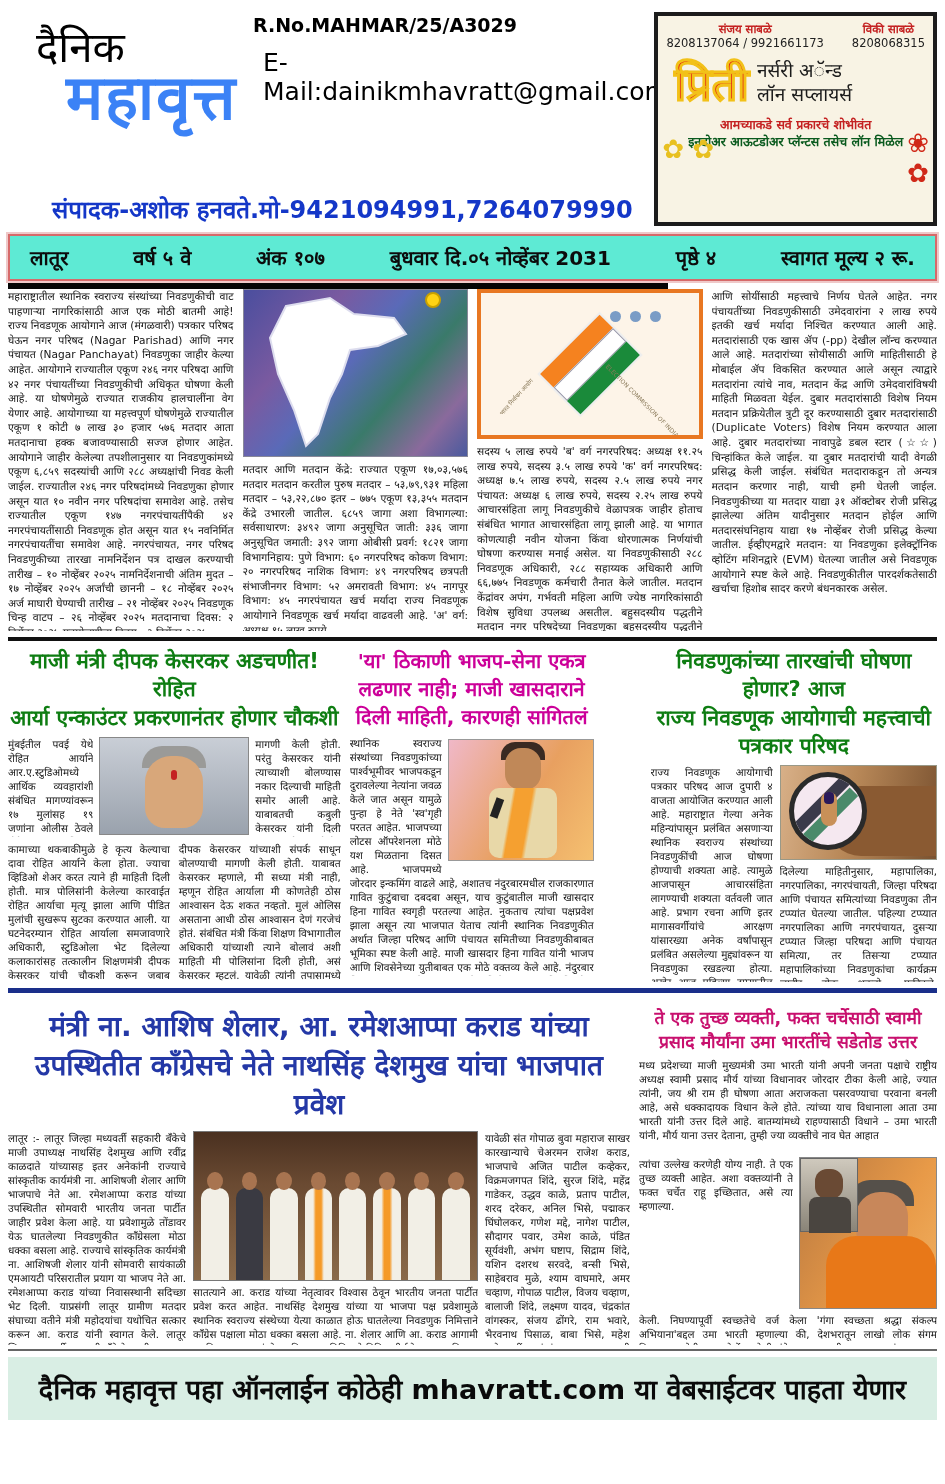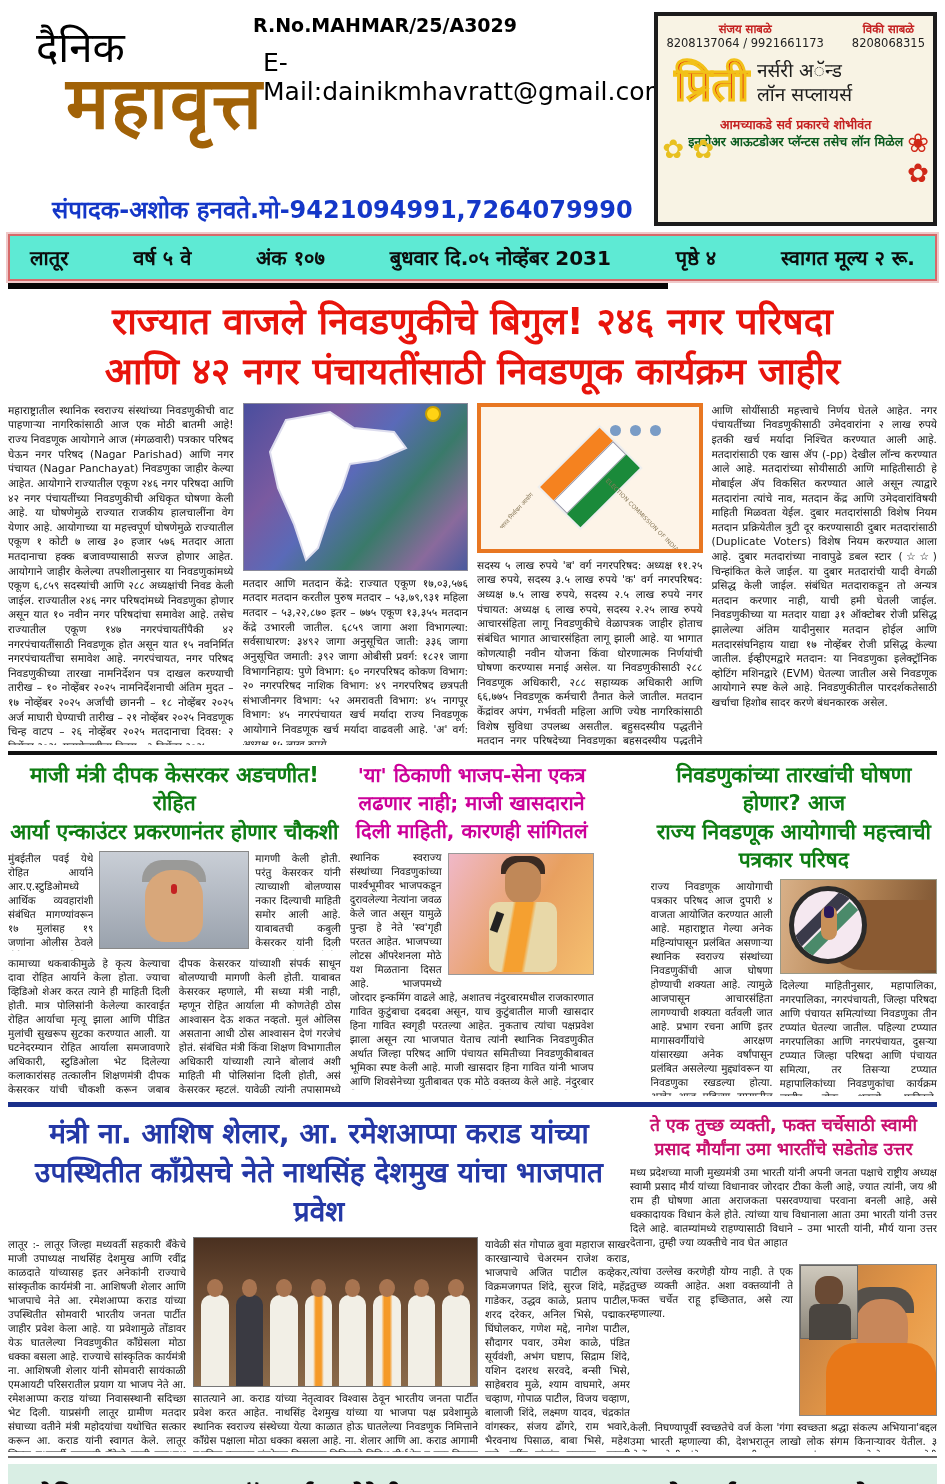--- a/index.html
+++ b/index.html
@@ -8,21 +8,21 @@
     width:945px; height:1484px; margin:0 auto; background:#ffffff;
     font-family:"DejaVu Sans","Liberation Sans",sans-serif; color:#131313;
     padding:6px 8px 0 8px; overflow:hidden; position:relative;
   }
   
   .header{ display:flex; gap:10px; height:224px; }
   .mast-col{ width:642px; position:relative; }
   .daily-label{ position:absolute; left:8px; top:11px; font-size:42px; font-weight:normal; color:#000;margin-left:20px; }
   .regno{ position:absolute; left:245px; top:8px; font-size:19px; font-weight:bold; color:#000; }
   .email{ position:absolute; left:255px; top:42px; font-size:25px; color:#000; }
-  .masthead{ position:absolute; left:58px; top:58px; font-size:72px; line-height:1.1; font-weight:900; color:#a16207; letter-spacing:2px; white-space:nowrap;text-align:right; }
+  .masthead{ position:absolute; left:58px; top:58px; font-size:62px; line-height:1.1; font-weight:900; color:#3b82f6; letter-spacing:2px; white-space:nowrap;text-align:right; }
   .editor-line{ position:absolute; left:44px; top:186px; font-size:24px; font-weight:bold; color:#1437c8; white-space:nowrap; }
   
   .ad-box{ width:285px; height:214px; border:4px solid #1c1c1c; background:#f8f3e4; margin-top:6px;
            display:flex; flex-direction:column; overflow:hidden; position:relative;}
   .ad-contacts{ display:flex; justify-content:space-between; padding:5px 8px 0 8px; }
   .ad-contact{ text-align:center; }
   .ad-contact .nm{ color:#c42222; font-weight:bold; font-size:11.5px; }
   .ad-contact .ph{ color:#222; font-size:11.5px; }
   .ad-brand-row{ display:flex; align-items:center; gap:8px; padding:2px 6px 0 16px; }
   .ad-brand{ font-size:45px; font-weight:900; color:#e01414; -webkit-text-stroke:1.5px #f2c118; }
@@ -87,21 +87,21 @@
   .c-right{ flex:1; }
   .finger-img{ width:100%; height:95px; border:1px solid #998; position:relative; overflow:hidden;
                background:linear-gradient(100deg,#d8b088 0%,#b88858 45%,#7a5230 100%); }
   .fing-badge{ position:absolute; left:8px; top:6px; width:78px; height:78px; border-radius:50%; background:#f5e8f0; border:5px solid #2a2a2a; overflow:hidden;}
   .fing-badge i{ position:absolute; width:120%; height:12px; background:#3a3a4a; transform:rotate(-45deg); }
   .fing-badge i:nth-child(1){ top:18px; left:-10px;} .fing-badge i:nth-child(2){ top:38px; left:-10px; background:#4a8a6a;}
   .fing-tip{ position:absolute; left:40px; top:26px; width:16px; height:34px; background:#c89058; border-radius:8px;}
   .fing-ink{ position:absolute; left:43px; top:26px; width:10px; height:12px; background:#2a1a5a; border-radius:4px;}
   .hand{ position:absolute; right:-10px; top:20px; width:120px; height:70px; background:#8a5a32; border-radius:40px 10px 10px 40px;}
   
-  .row3{ display:flex; gap:0; height:338px; overflow:hidden; margin-top:7px;}
+  .row3{ display:flex; gap:9px; height:338px; overflow:hidden; margin-top:14px;}
   .art-d{ width:622px; } .art-e{ flex:1; }
   .hl-navy{ color:#2438a6; font-weight:800; font-size:28px; line-height:1.4; text-align:center; }
   .hl-pink{ color:#c8106e; font-weight:800; font-size:17.5px; line-height:1.35; text-align:center; }
   .d-body{ display:flex; gap:7px; margin-top:6px; height:238px;}
   .d-c1{ width:178px; }
   .d-mid{ width:285px; display:flex; flex-direction:column; gap:4px;}
   .group-img{ width:100%; height:150px; border:1px solid #777; position:relative; overflow:hidden;
               background:linear-gradient(#4a3020 0%,#6a4a32 35%,#8a6a4a 100%); display:flex; align-items:flex-end; justify-content:space-around; padding:0 4px;}
   .group-img .man{ width:10%; height:62%; background:#f2efe6; border-radius:10px 10px 0 0; position:relative;}
   .group-img .man::before{ content:""; position:absolute; top:-16px; left:22%; width:56%; height:18px; border-radius:50%; background:#a87450;}
@@ -163,24 +163,20 @@
   <div class="date-bar">
     <span>लातूर</span>
     <span>वर्ष ५ वे</span>
     <span>अंक १०७</span>
     <span>बुधवार दि.०५ नोव्हेंबर 2031</span>
     <span>पृष्ठे ४</span>
     <span>स्वागत मूल्य २ रू.</span>
   </div>
   <div class="black-rule"></div>
 
-  <div class="main-headline">
-    <div>राज्यात वाजले निवडणुकीचे बिगुल! २४६ नगर परिषदा</div>
-    <div>आणि ४२ नगर पंचायतींसाठी निवडणूक कार्यक्रम जाहीर</div>
-  </div>
 
   <div class="lead">
     <div class="col">महाराष्ट्रातील स्थानिक स्वराज्य संस्थांच्या निवडणुकीची वाट पाहणाऱ्या नागरिकांसाठी आज एक मोठी बातमी आहे! राज्य निवडणूक आयोगाने आज (मंगळवारी) पत्रकार परिषद घेऊन नगर परिषद (Nagar Parishad) आणि नगर पंचायत (Nagar Panchayat) निवडणुका जाहीर केल्या आहेत. आयोगाने राज्यातील एकूण २४६ नगर परिषदा आणि ४२ नगर पंचायतींच्या निवडणुकीची अधिकृत घोषणा केली आहे. या घोषणेमुळे राज्यात राजकीय हालचालींना वेग येणार आहे. आयोगाच्या या महत्त्वपूर्ण घोषणेमुळे राज्यातील एकूण १ कोटी ७ लाख ३० हजार ५७६ मतदार आता मतदानाचा हक्क बजावण्यासाठी सज्ज होणार आहेत. आयोगाने जाहीर केलेल्या तपशीलानुसार या निवडणुकांमध्ये एकूण ६,८५९ सदस्यांची आणि २८८ अध्यक्षांची निवड केली जाईल. राज्यातील २४६ नगर परिषदांमध्ये निवडणुका होणार असून यात १० नवीन नगर परिषदांचा समावेश आहे. तसेच राज्यातील एकूण १४७ नगरपंचायतींपैकी ४२ नगरपंचायतींसाठी निवडणूक होत असून यात १५ नवनिर्मित नगरपंचायतींचा समावेश आहे. नगरपंचायत, नगर परिषद निवडणुकीच्या तारखा नामनिर्देशन पत्र दाखल करण्याची तारीख – १० नोव्हेंबर २०२५ नामनिर्देशनाची अंतिम मुदत – १७ नोव्हेंबर २०२५ अर्जांची छाननी – १८ नोव्हेंबर २०२५ अर्ज माघारी घेण्याची तारीख – २१ नोव्हेंबर २०२५ निवडणूक चिन्ह वाटप – २६ नोव्हेंबर २०२५ मतदानाचा दिवस: २ डिसेंबर २०२५ मतमोजणीचा दिवस : ३ डिसेंबर २०२५</div>
     <div class="col">
       <div class="img-frame map-img">
         <div class="map-dot"></div>
         <svg class="map-shape" width="200" height="160" viewBox="0 0 100 80">
           <path d="M18 6 L40 2 L52 10 L72 12 L78 20 L64 26 L50 28 L46 40 L40 52 L34 70 L28 76 L22 58 L14 40 L10 22 Z" fill="#ffffff" stroke="#dde" stroke-width="1"></path>
         </svg>
       </div>

